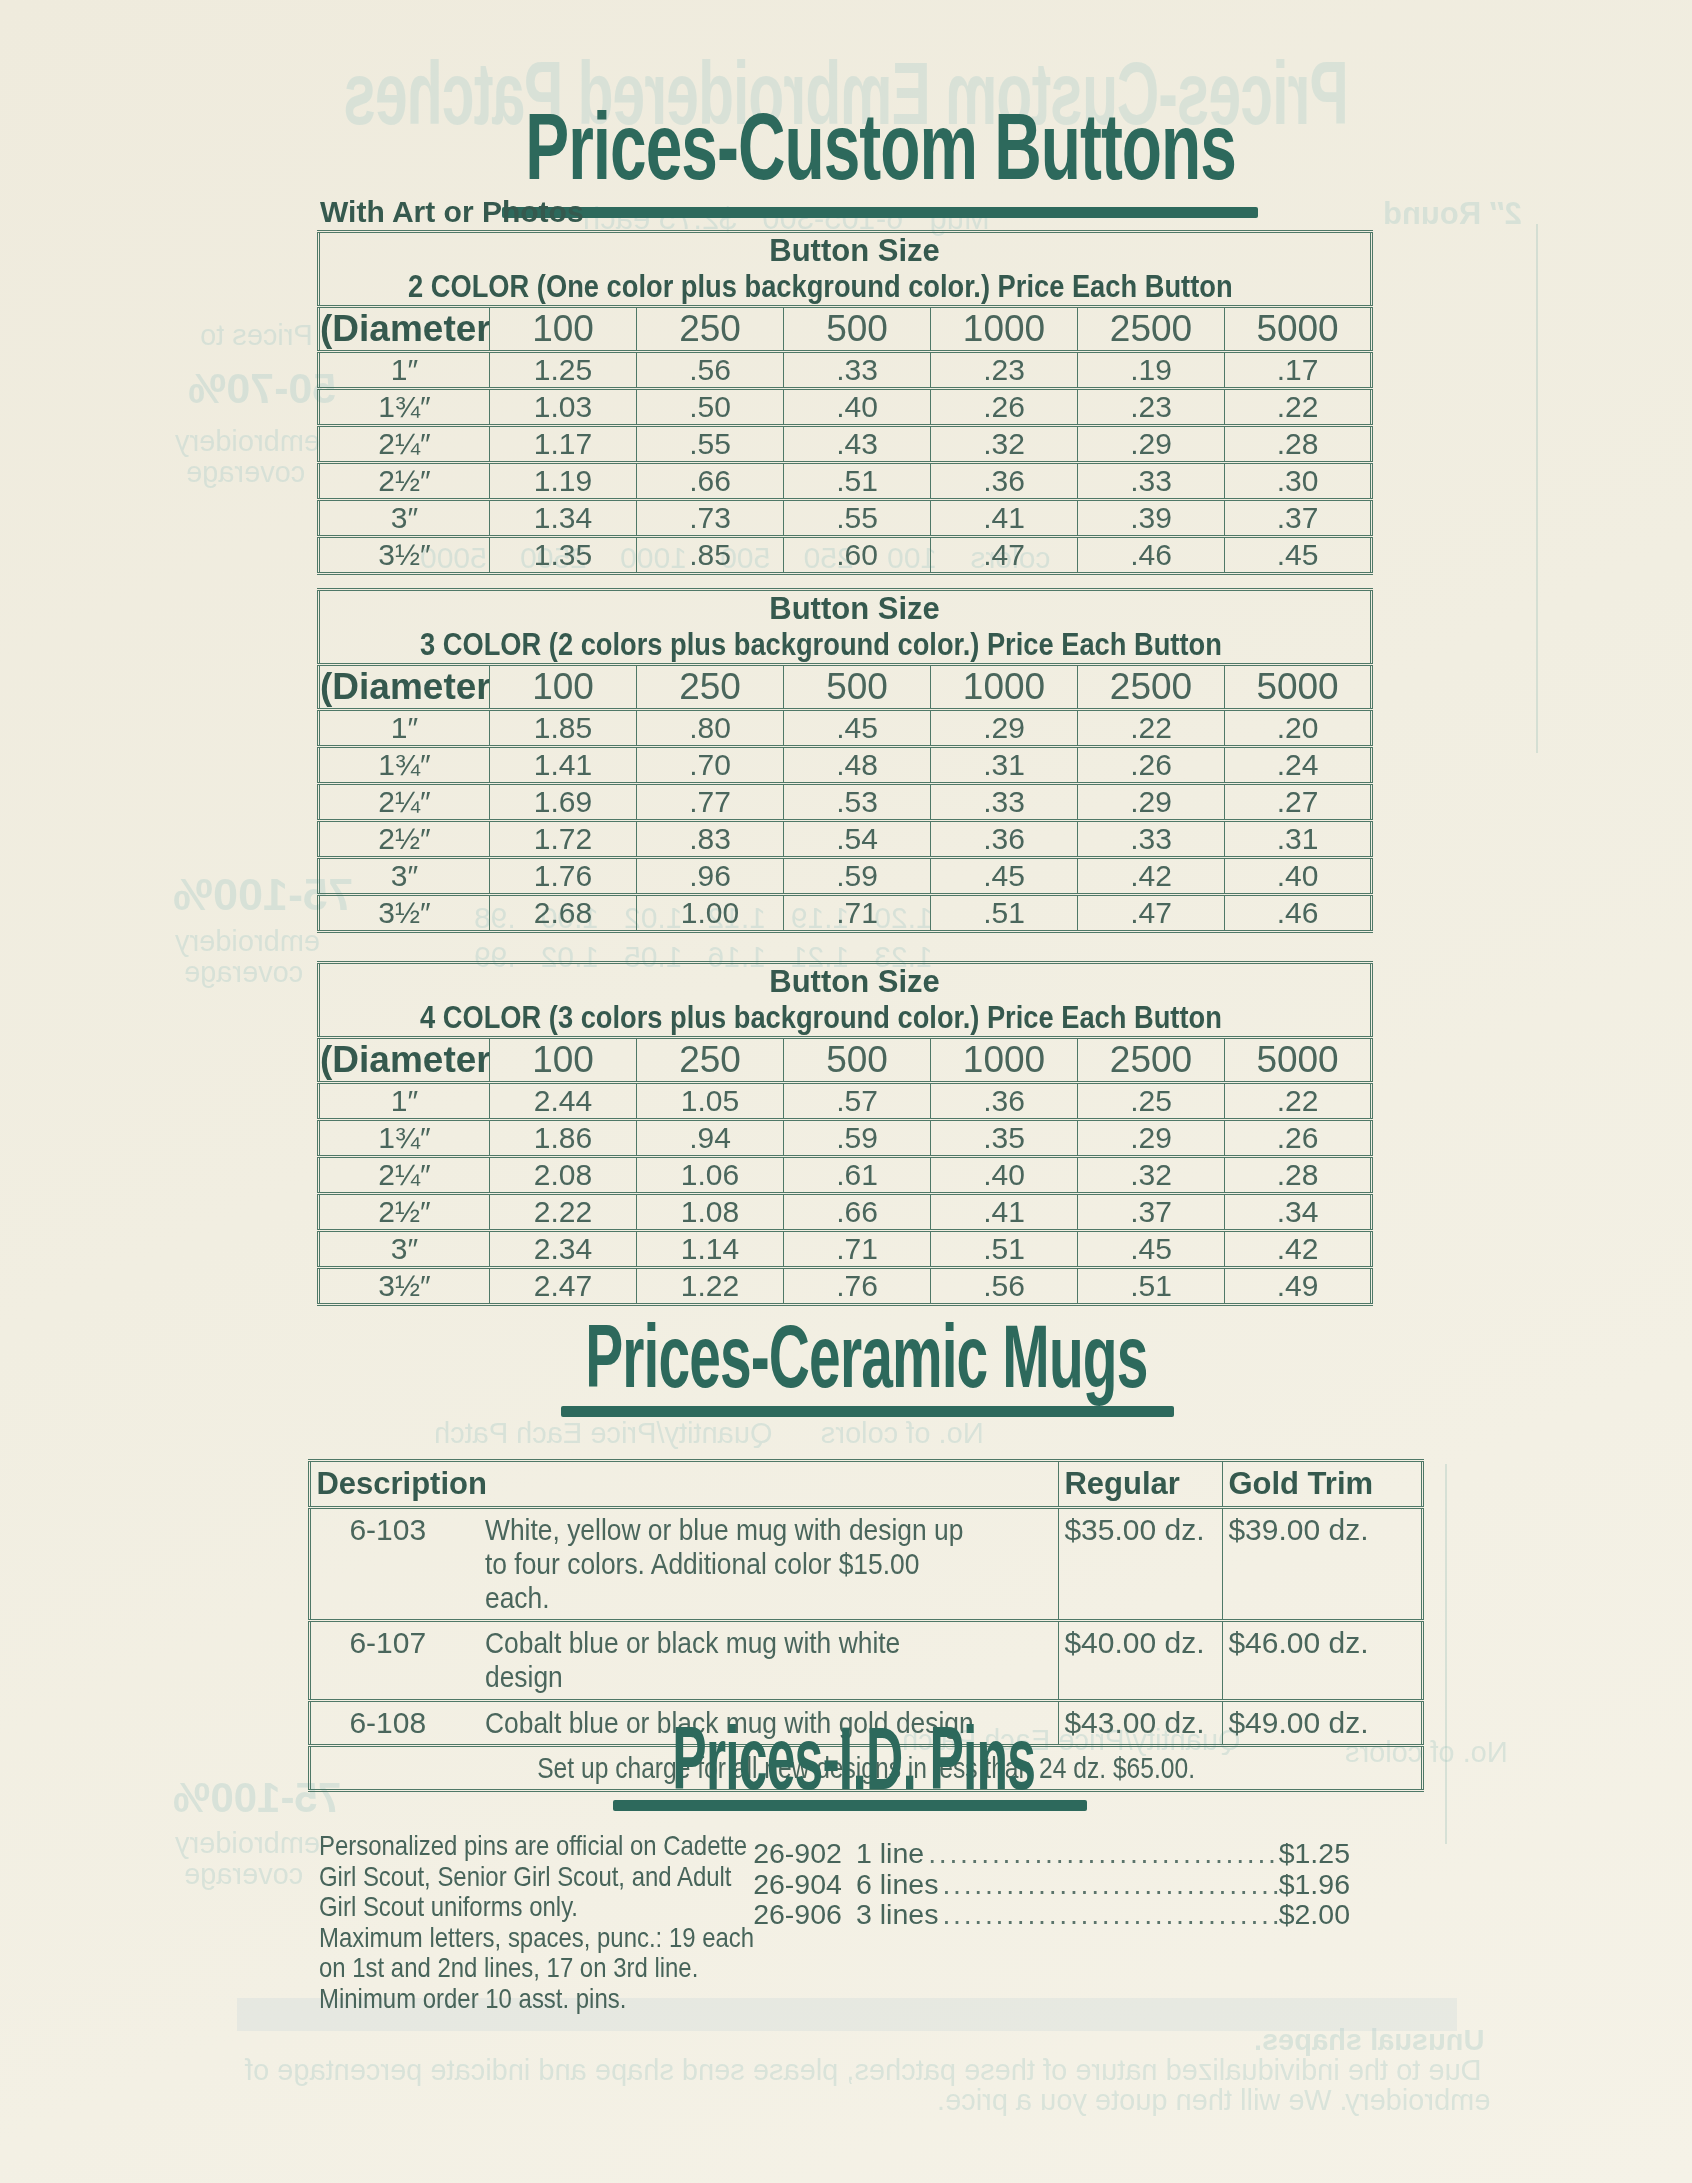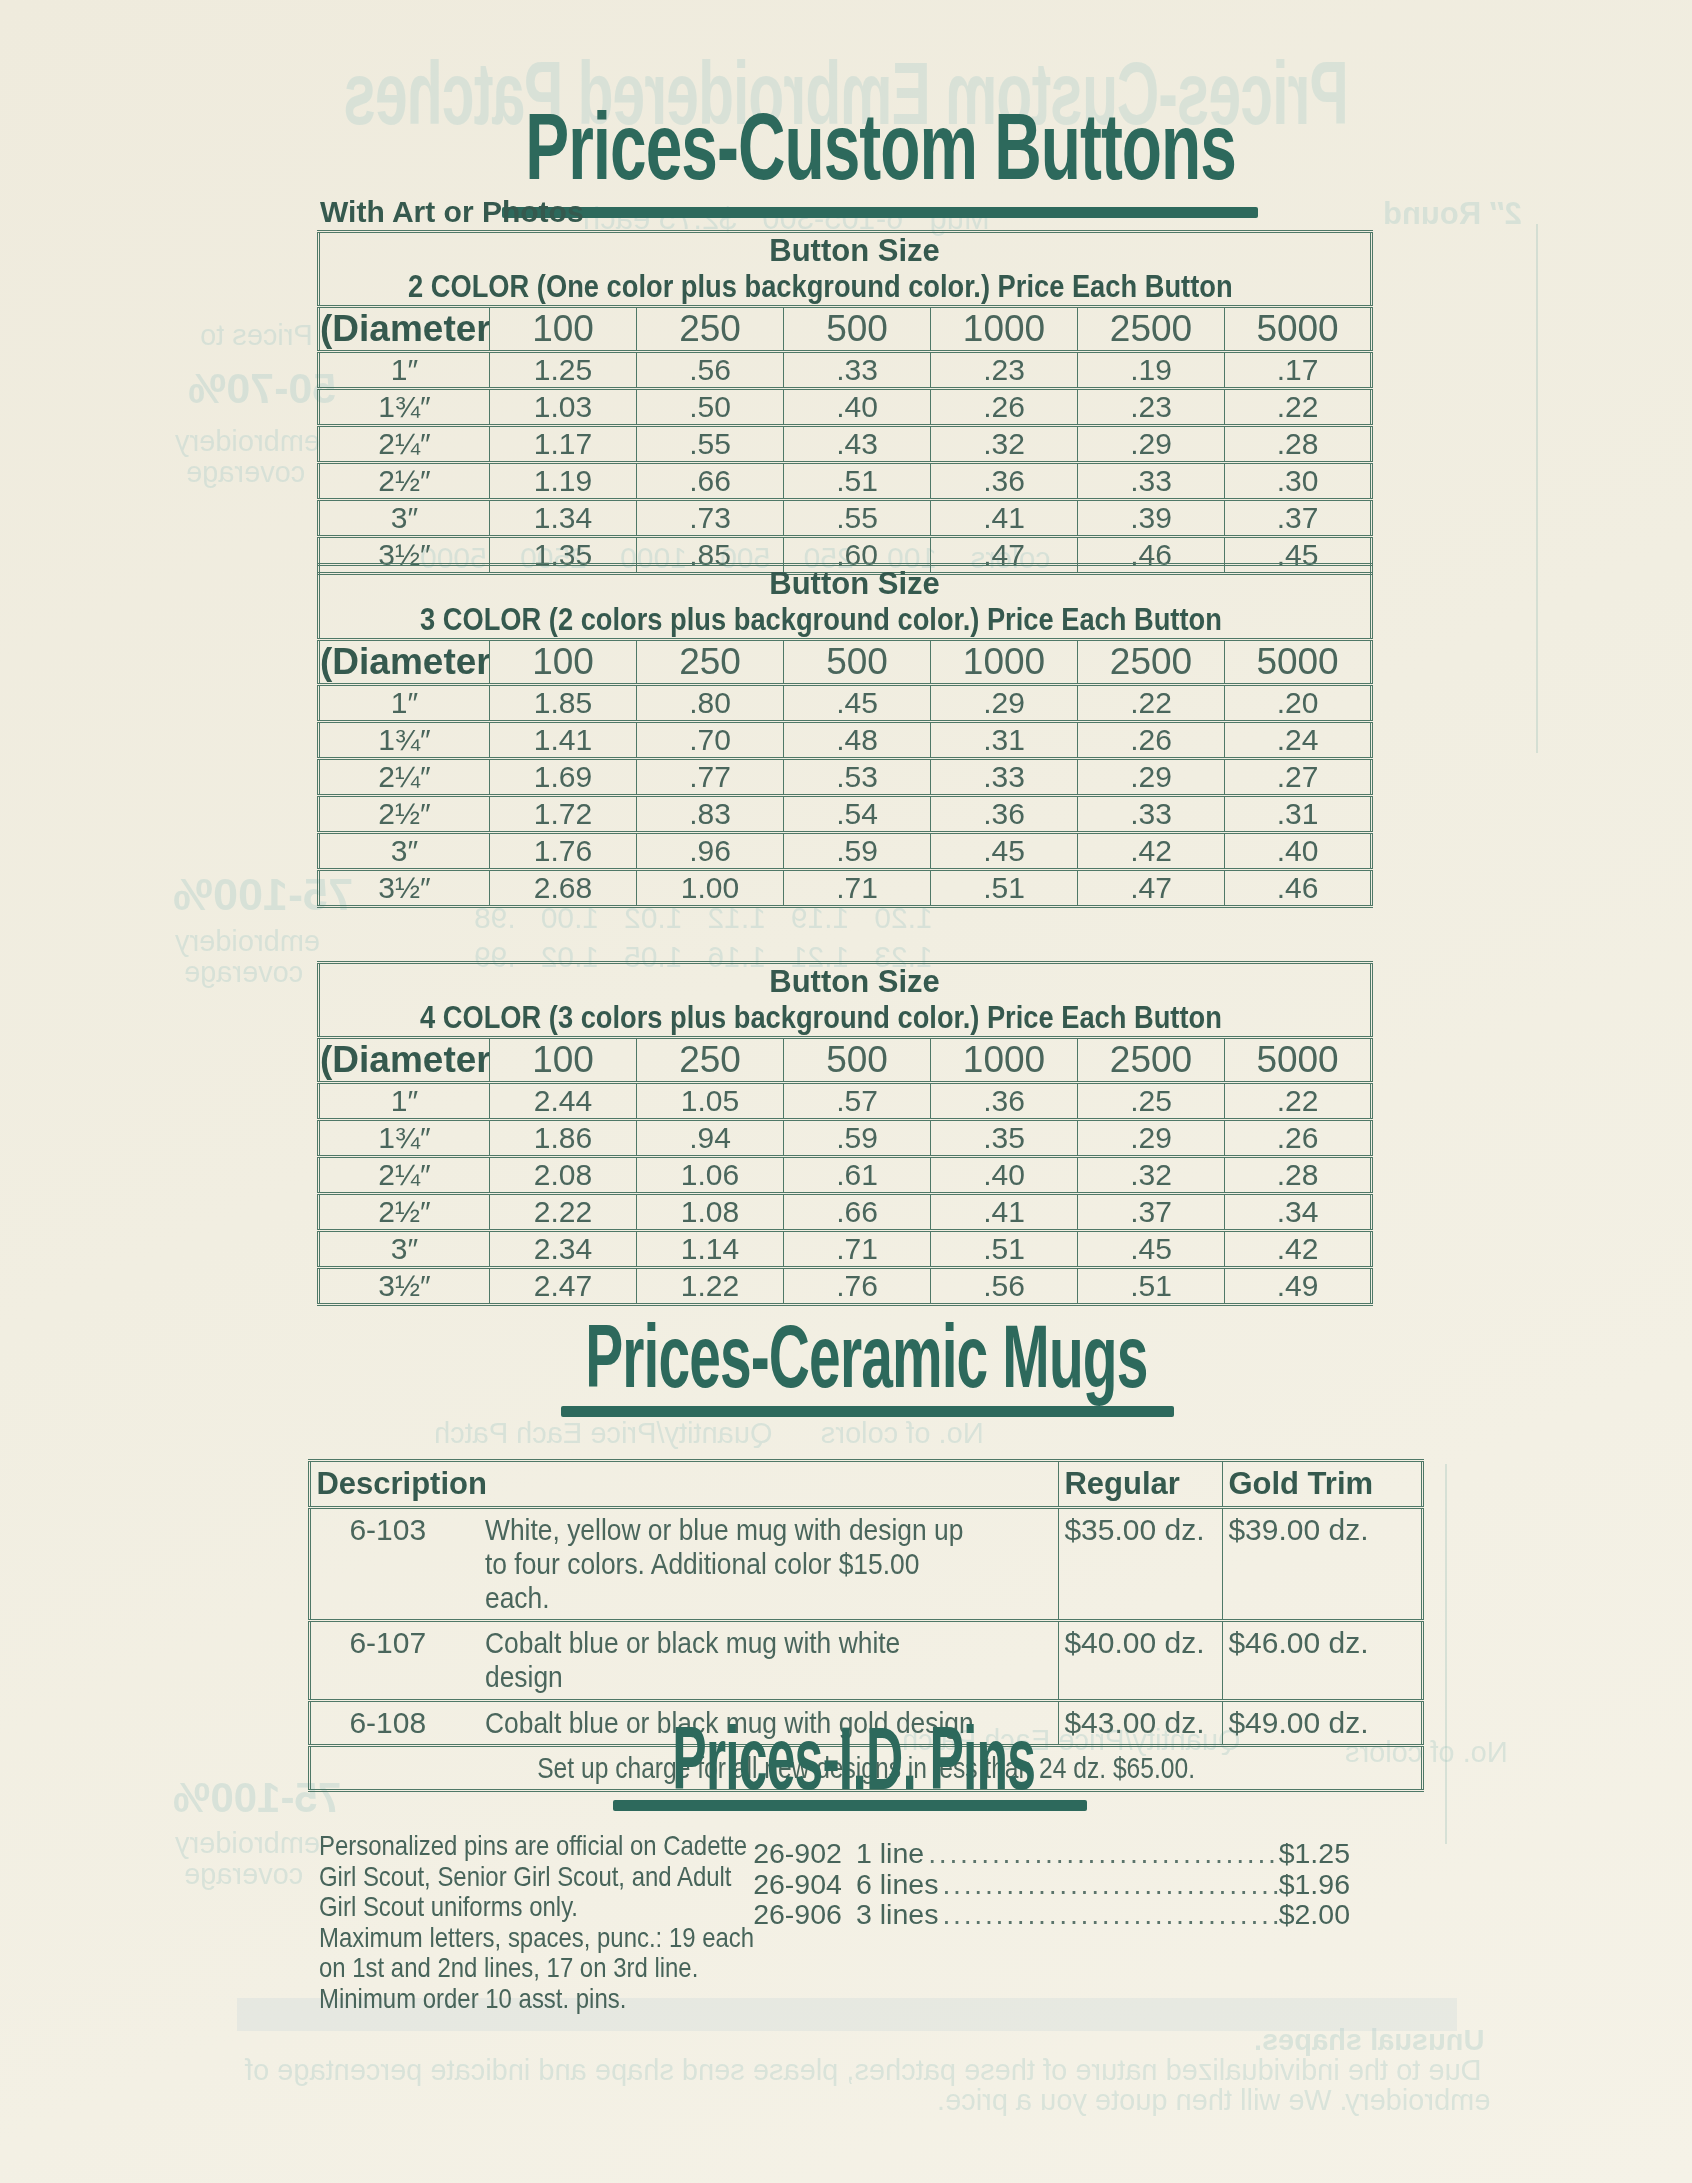--- a/index.html
+++ b/index.html
@@ -52,21 +52,21 @@
   .t-mugs .cond{transform:scaleX(.64);}
   .t-pins{left:6.8px;top:1714px;font-size:89px;}
   .t-pins .cond{transform:scaleX(.58);}
   .rule{position:absolute;height:11px;background:#2d695c;border-radius:2px;}
   .r-buttons{left:502px;top:207px;width:756px;}
   .r-mugs{left:561px;top:1406px;width:613px;}
   .r-pins{left:613px;top:1800px;width:474px;}
   .note{position:absolute;left:320px;top:195px;font-size:30px;font-weight:bold;color:#35594e;}
   .abs{position:absolute;}
   .bt1{left:317px;top:230px;}
-  .bt2{left:317px;top:563px;}
+  .bt2{left:317px;top:588px;}
   .bt3{left:317px;top:961px;}
   table{border-collapse:collapse;table-layout:fixed;}
   .btn-table{width:1053px;font-size:30px;color:#4a665c;}
   .btn-table th,.btn-table td{
     border-top:3.4px double #4f7867;border-bottom:3.4px double #4f7867;
     border-left:1.4px solid #4f7867;border-right:1.4px solid #4f7867;
     text-align:center;padding:0;overflow:hidden;
   }
   .btn-table{border:3.4px double #4f7867;}
   .btn-table tr.h1 th{height:41px;text-align:center;font-size:31px;color:#35594e;}

